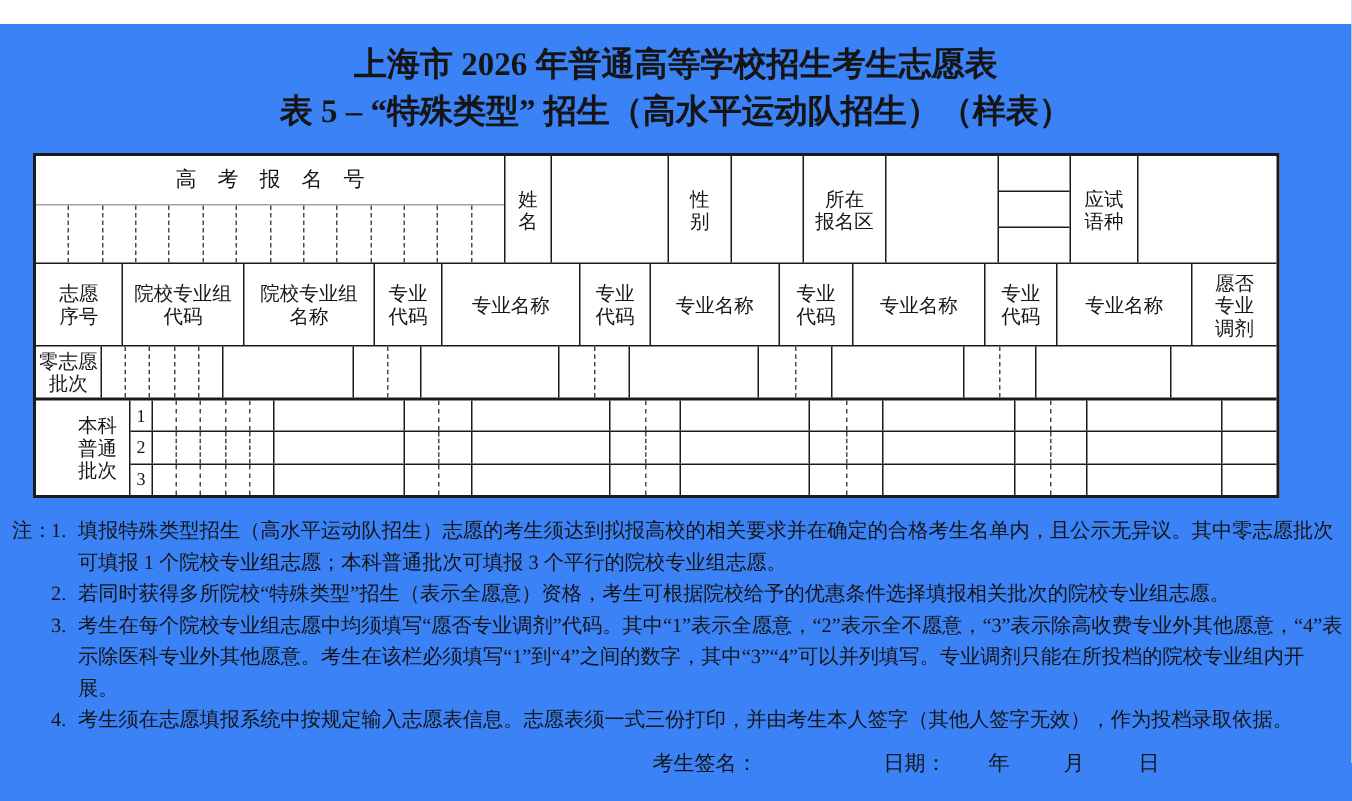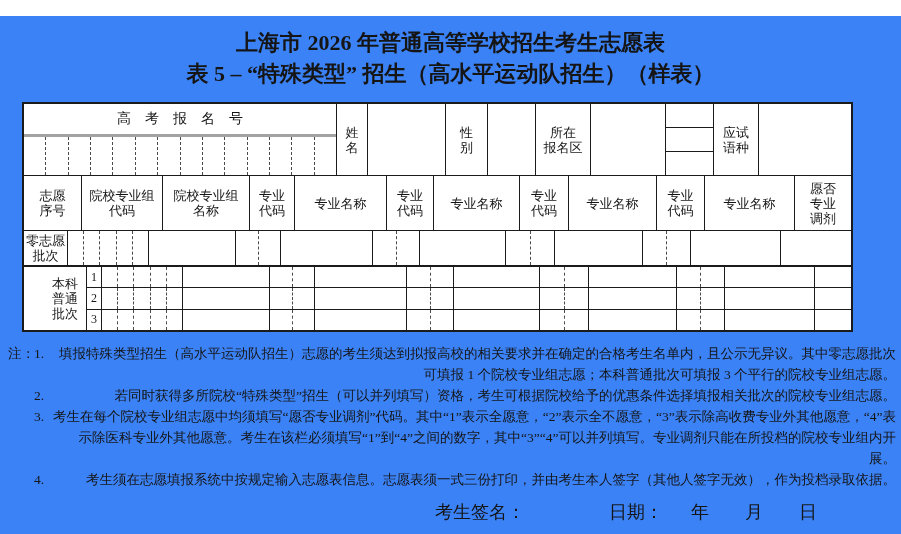--- a/index.html
+++ b/index.html
@@ -18,21 +18,21 @@
   }
   .form-table * { box-sizing:border-box; }
 
   
   .top-section { display:flex; height:72px; border-bottom:1px solid #1b1b1b; }
   .cell { border-right:1px solid #1b1b1b; display:flex; align-items:center; justify-content:center;
           text-align:center; font-size:13px; line-height:15px; white-space:pre-line; }
   .cell:last-child { border-right:none; }
 
   .reg-block { width:313px; border-right:1px solid #1b1b1b; display:flex; flex-direction:column; }
-  .reg-label { height:33px; border-bottom:3px solid #a3a3a3; display:flex; align-items:center;
+  .reg-label { height:33px; border-bottom:1px solid #a3a3a3; display:flex; align-items:center;
                justify-content:center; font-size:14px; }
   .reg-cells { flex:1; display:flex; }
   .reg-cells i { flex:1; border-right:1px dashed #4a4a4a; }
   .reg-cells i:last-child { border-right:none; }
 
   .w-name{width:31px} .w-nameval{width:78px} .w-gender{width:42px} .w-genderval{width:48px}
   .w-district{width:55px} .w-districtval{width:75px} .w-subj{width:40px} .w-subjcells{width:48px}
   .w-lang{width:45px} .w-langval{flex:1}
   .subj-cells { display:flex; flex-direction:column; padding:0; }
   .subj-cells b { flex:1; border-bottom:1px solid #1b1b1b; width:100%; }
@@ -60,24 +60,24 @@
   .ug-row:first-child { border-top:none; }
   .num-cell { width:15px; border-right:1px solid #1b1b1b; display:flex; align-items:center;
               justify-content:center; font-size:12px; }
 
   
   .notes { margin:11px 0 0 8px; width:888px; font-size:13.5px; line-height:21px; }
   .note-row { display:flex; }
   .note-prefix { width:26px; flex:none; }
   .note-indent { width:26px; flex:none; }
   .note-num { width:18px; flex:none; }
-  .note-txt { flex:1;text-align:right; }
-
-  
-  .sign-row { margin-top:10px; padding-left:435px; display:flex; font-size:18px; }
+  .note-txt { flex:1; }
+
+  
+  .sign-row { margin-top:10px; padding-left:435px; display:flex; font-size:14px; }
   .sig-name { }
   .sig-date { margin-left:84px; }
   .sig-year { margin-left:28px; }
   .sig-month { margin-left:36px; }
   .sig-day { margin-left:36px; }
 </style>
 </head>
 <body>
 
 <div class="page">
@@ -295,21 +295,21 @@
 
   <div class="notes">
     <div class="note-row">
       <span class="note-prefix">注：</span>
       <span class="note-num">1.</span>
       <span class="note-txt">填报特殊类型招生（高水平运动队招生）志愿的考生须达到拟报高校的相关要求并在确定的合格考生名单内，且公示无异议。其中零志愿批次可填报 1 个院校专业组志愿；本科普通批次可填报 3 个平行的院校专业组志愿。</span>
     </div>
     <div class="note-row">
       <span class="note-indent"></span>
       <span class="note-num">2.</span>
-      <span class="note-txt">若同时获得多所院校“特殊类型”招生（可以并列填写）资格，考生可根据院校给予的优惠条件选择填报相关批次的院校专业组志愿。</span>
+      <span class="note-txt">若同时获得多所院校“特殊类型”招生（表示全愿意）资格，考生可根据院校给予的优惠条件选择填报相关批次的院校专业组志愿。</span>
     </div>
     <div class="note-row">
       <span class="note-indent"></span>
       <span class="note-num">3.</span>
       <span class="note-txt">考生在每个院校专业组志愿中均须填写“愿否专业调剂”代码。其中“1”表示全愿意，“2”表示全不愿意，“3”表示除高收费专业外其他愿意，“4”表示除医科专业外其他愿意。考生在该栏必须填写“1”到“4”之间的数字，其中“3”“4”可以并列填写。专业调剂只能在所投档的院校专业组内开展。</span>
     </div>
     <div class="note-row">
       <span class="note-indent"></span>
       <span class="note-num">4.</span>
       <span class="note-txt">考生须在志愿填报系统中按规定输入志愿表信息。志愿表须一式三份打印，并由考生本人签字（其他人签字无效），作为投档录取依据。</span>

